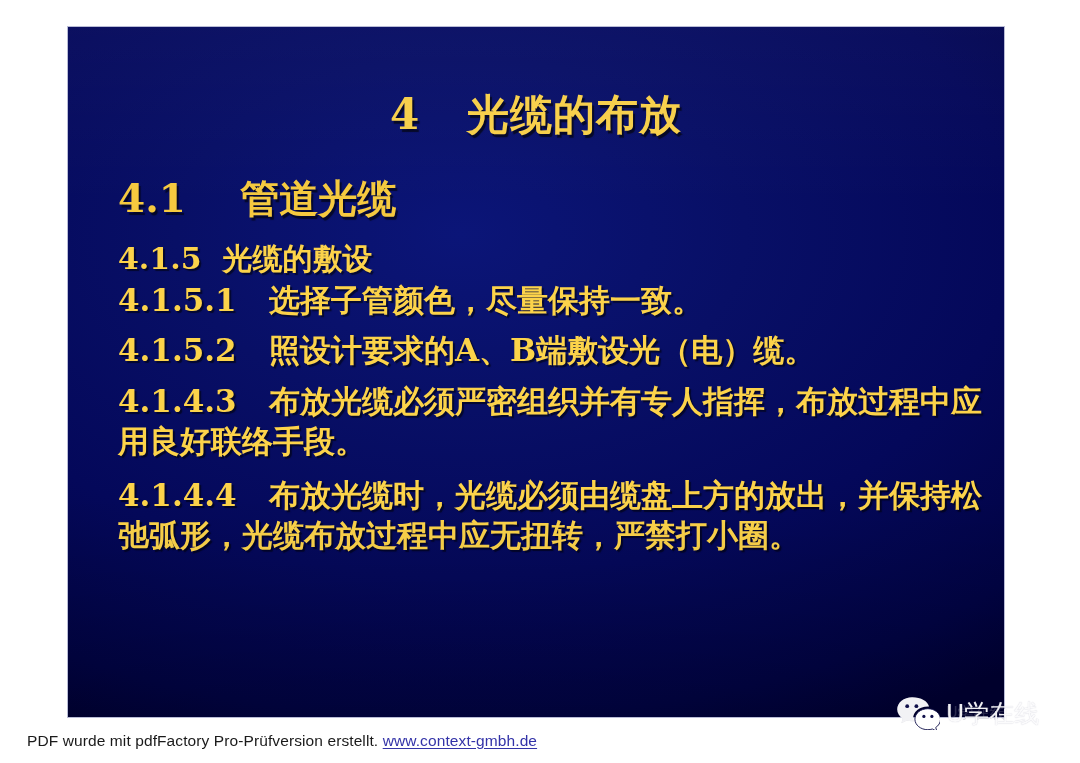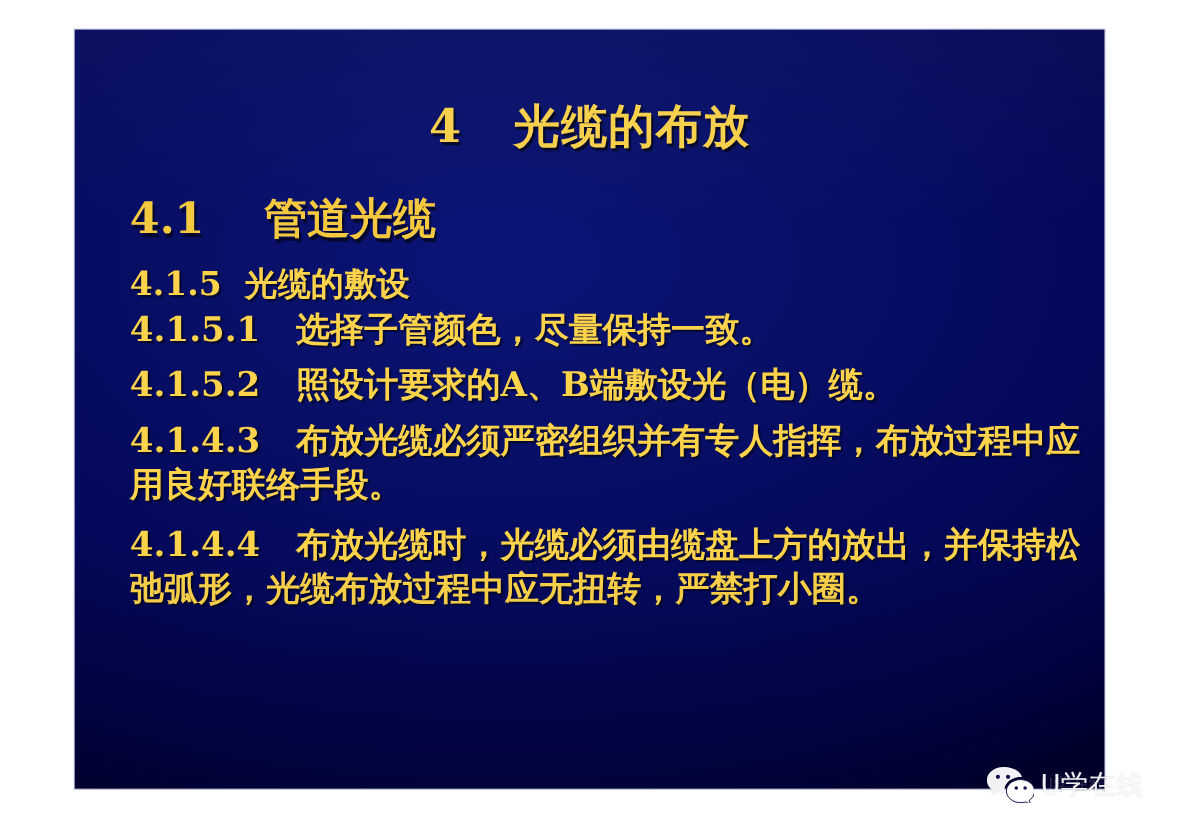--- a/index.html
+++ b/index.html
@@ -209,14 +209,15 @@
         <circle cx="20.4" cy="10.2" r="1.9" fill="#10104a"></circle>
 
         <path d="M31.8 12.7c-7.1 0-12.9 4.7-12.9 10.5 0 5.8 5.8 10.5 12.9 10.5 1.6 0 3.2-.3 4.6-.7l4.6 2.4-1.3-3.9c2.9-1.9 4.8-4.8 4.8-8.2 0-5.9-5.7-10.6-12.7-10.6z" fill="#ffffff" stroke="#10104a" stroke-width="0.9"></path>
         <circle cx="27.9" cy="20.4" r="1.6" fill="#10104a"></circle>
         <circle cx="35.9" cy="20.4" r="1.6" fill="#10104a"></circle>
       </g>
     </svg>
     <span class="wm-text on-white">U学在线</span>
   </div>
 
+  <div id="footer"><span>PDF wurde mit pdfFactory Pro-Prüfversion erstellt. </span><span class="fl">www.context-gmbh.de</span></div>
 
 </div>
 
 </body></html>

